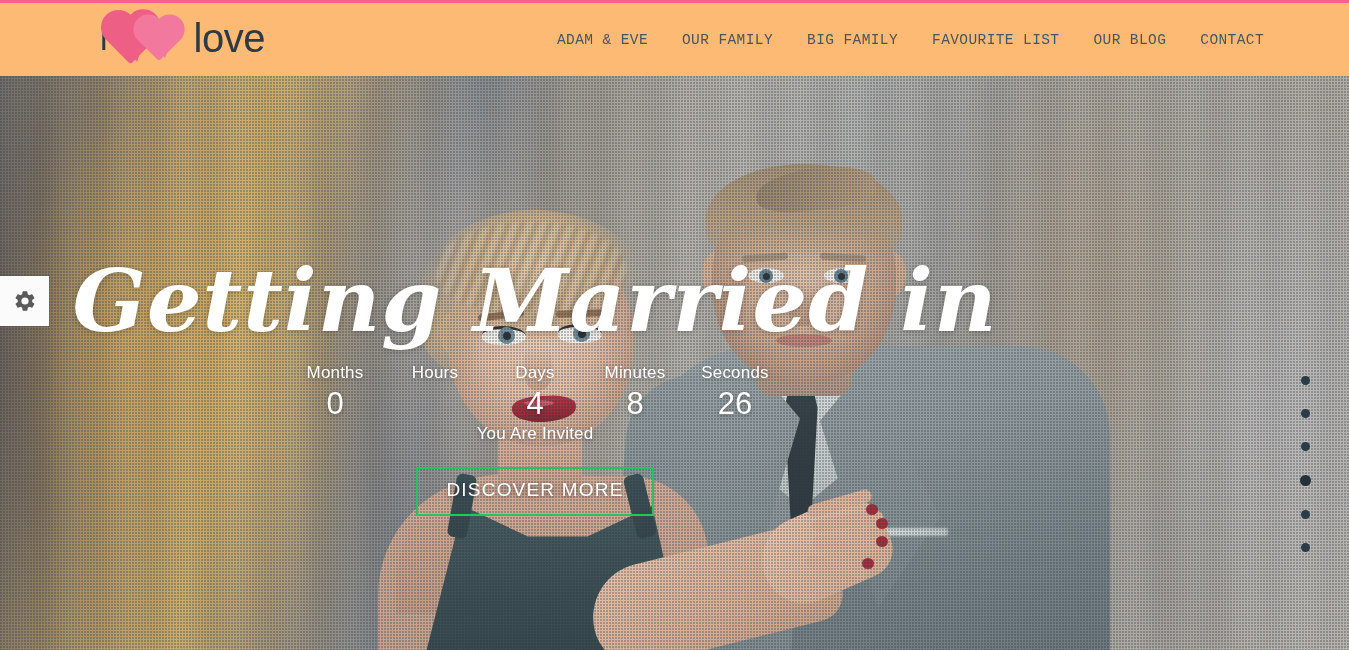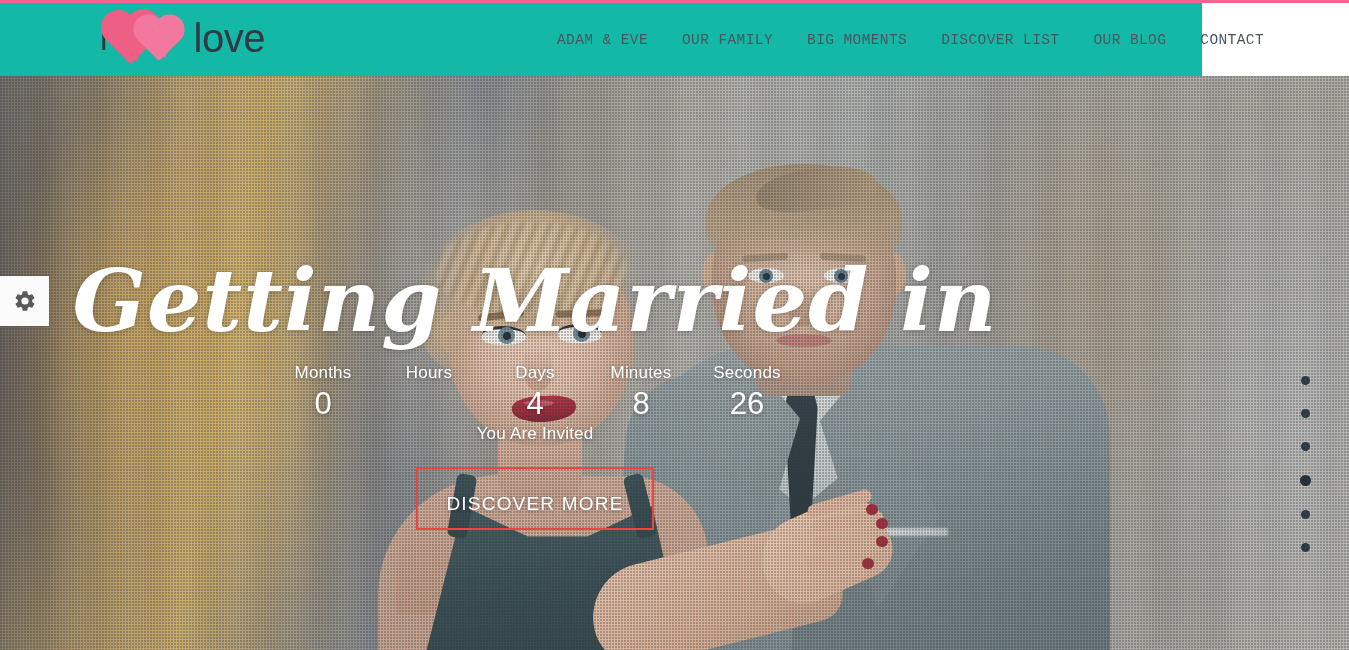--- a/index.html
+++ b/index.html
@@ -11,22 +11,22 @@
   }
 
   
   .top-accent {
     position:absolute; top:0; left:0; width:1349px; height:3px;
     background:#f2638f;
   }
 
   
   .site-header {
-    position:absolute; top:3px; left:0; width:1202px; height:73px;
-    background:#14b8a6;
+    position:absolute; top:3px; left:0; width:1349px; height:73px;
+    background:#fdba74;
     display:flex; align-items:center;
   }
   .logo {
     position:absolute; left:100px; top:10px;
     width:165px; height:50px;
     display:flex; align-items:center;
   }
   .logo-i {
     font-family:"Liberation Sans", sans-serif;
     font-size:34px; color:#2f3a45; font-weight:400;
@@ -364,45 +364,45 @@
     font-style:italic;
     font-size:86px;
     line-height:1;
     color:#ffffff;
     letter-spacing:1px;
     text-shadow:0 1px 6px rgba(0,0,0,0.22);
     white-space:nowrap;
   }
   .countdown {
     margin-top:18px;
-    display:flex; gap:10px; align-items:flex-start;
+    display:flex; gap:4px; align-items:flex-start;
   }
   .cd-unit {
     width:96px; text-align:center; color:#ffffff;
   }
   .cd-label {
     font-size:17px; line-height:22px; letter-spacing:0.2px;
     text-shadow:0 1px 4px rgba(0,0,0,0.35);
   }
   .cd-value {
     font-size:31px; line-height:40px; font-weight:400;
     text-shadow:0 1px 4px rgba(0,0,0,0.35);
   }
   .invited {
     font-size:17px; color:#ffffff; letter-spacing:0.2px;
     text-shadow:0 1px 4px rgba(0,0,0,0.4);
   }
   .discover-btn {
     margin-top:23px;
-    border:2px solid #ef4444;
+    border:2px solid #22c55e;
     background:transparent;
     color:#ffffff;
     font-size:19px;
     letter-spacing:1.2px;
-    padding:24px 28px 13px;
+    padding:10px 28px 13px;
     cursor:pointer;
     pointer-events:auto;
     text-shadow:0 1px 4px rgba(0,0,0,0.4);
     font-family:"Liberation Sans", sans-serif;
   }
 
   
   .settings-tab {
     position:absolute; left:0; top:200px; width:49px; height:50px;
     background:#fbfbfb;
@@ -437,22 +437,22 @@
       <span class="heart-tail"></span>
       <span class="heart heart-small"></span>
       <span class="heart-tail2"></span>
     </span>
     <span class="logo-love">love</span>
   </a>
 
   <nav class="main-nav">
     <a class="nav-item">ADAM &amp; EVE</a>
     <a class="nav-item">OUR FAMILY</a>
-    <a class="nav-item">BIG MOMENTS</a>
-    <a class="nav-item">DISCOVER LIST</a>
+    <a class="nav-item">BIG FAMILY</a>
+    <a class="nav-item">FAVOURITE LIST</a>
     <a class="nav-item">OUR BLOG</a>
     <a class="nav-item">CONTACT</a>
   </nav>
 </header>
 
 <section class="hero">
 
   <div class="hero-photo">
     <div class="bg-base"></div>
     <div class="bg-blur1"></div>

